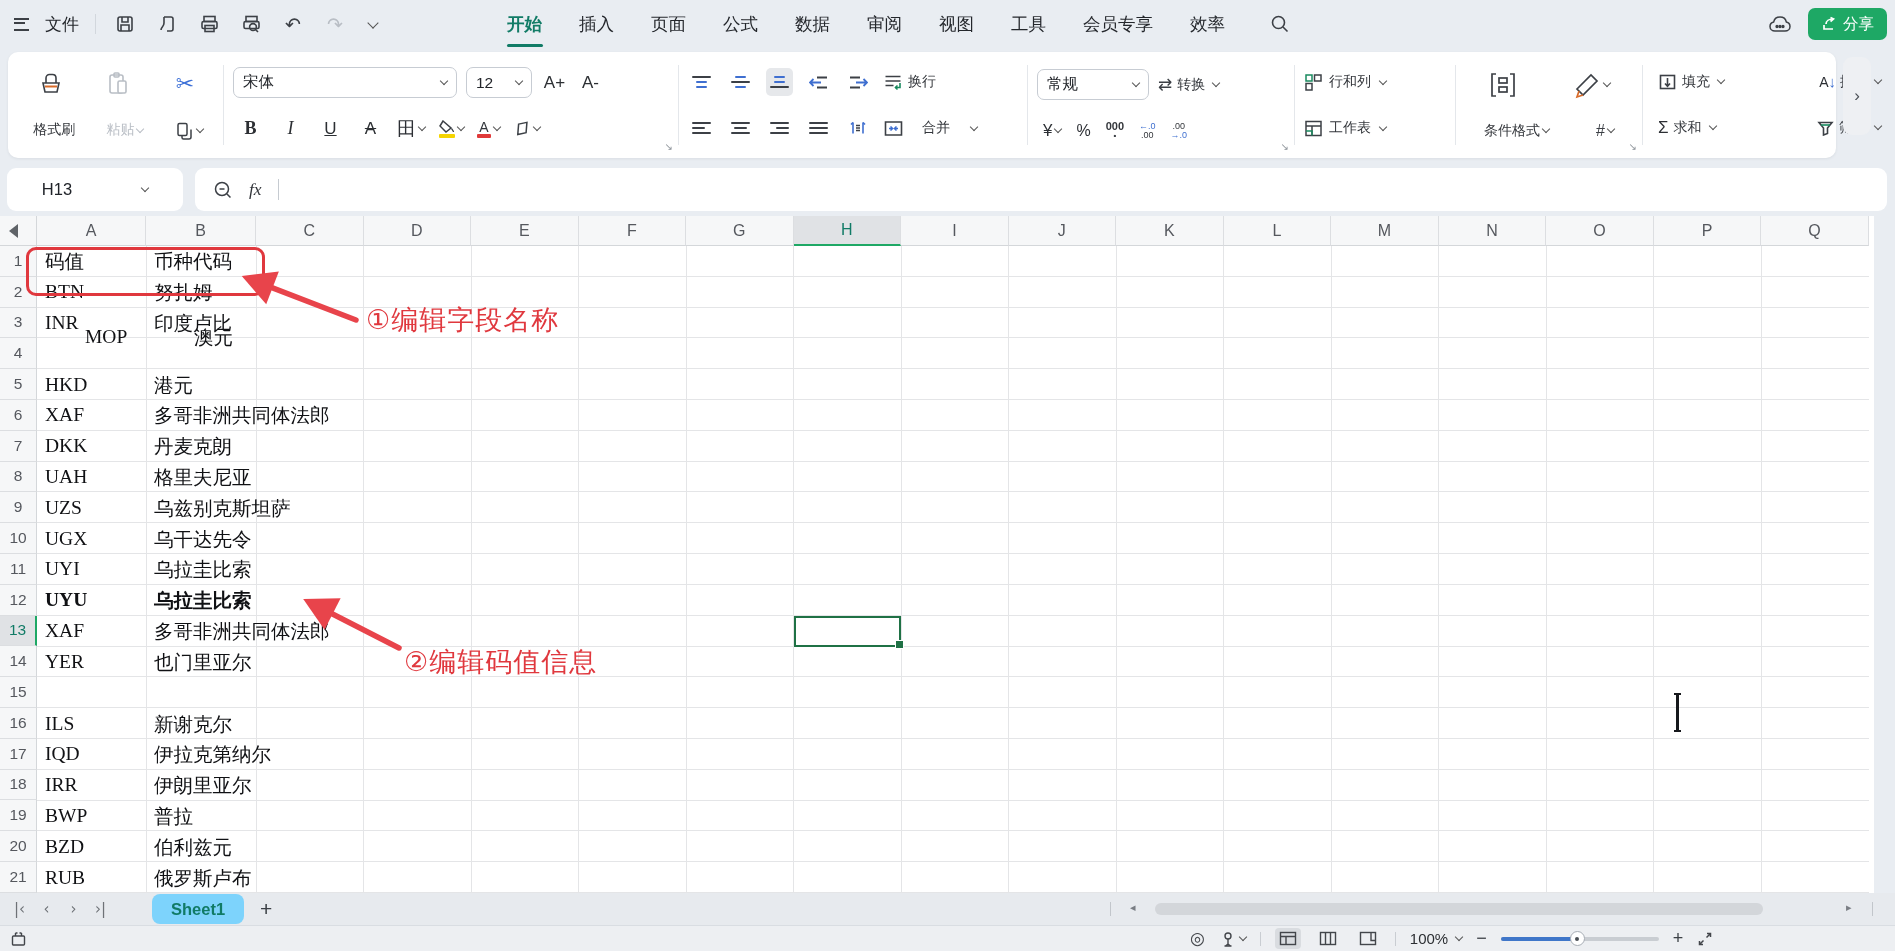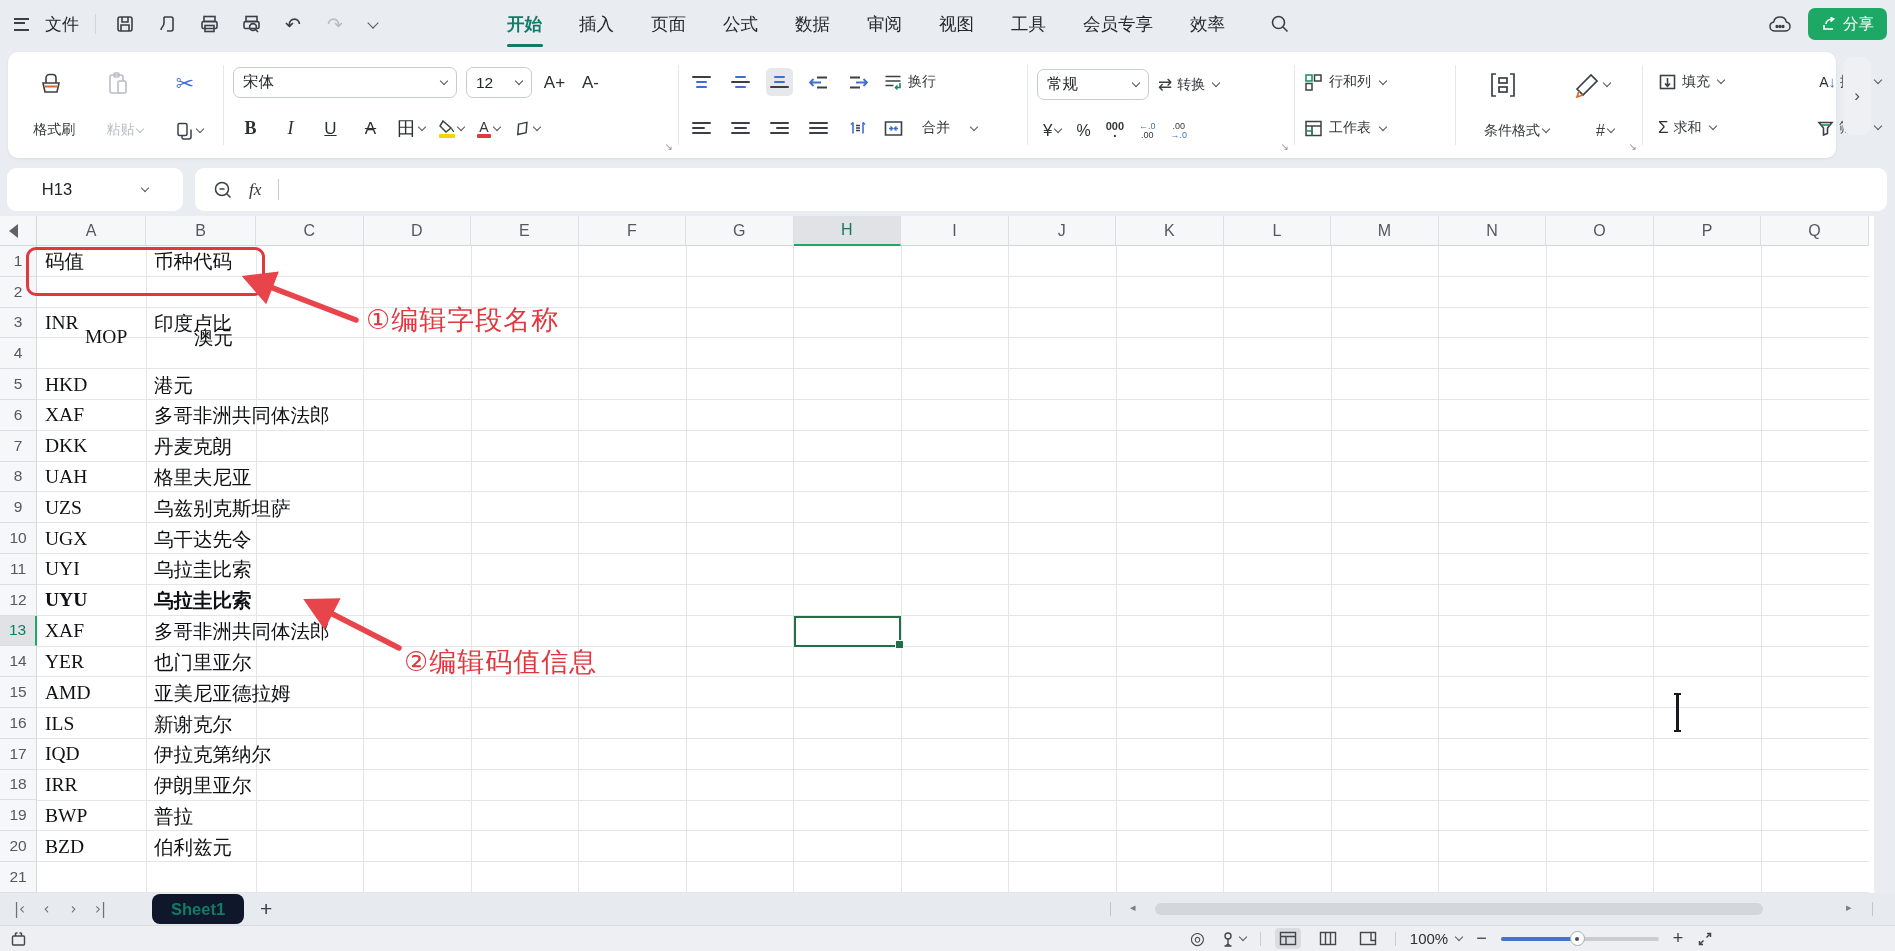--- a/index.html
+++ b/index.html
@@ -84,21 +84,21 @@
   
   .ann{position:absolute;left:0;top:0;width:1874px;height:677px;pointer-events:none}
   .rbox{position:absolute;left:26px;top:31px;width:239px;height:49px;border:3.5px solid #e0383e;border-radius:10px;box-sizing:border-box}
   .note{position:absolute;color:#e0383e;font-size:27px;letter-spacing:1px;white-space:nowrap}
   .ibeam{position:absolute;left:1676px;top:477px;width:2.5px;height:39px;background:#16181c}
   .ibeam:before,.ibeam:after{content:"";position:absolute;left:-2.5px;width:7.5px;height:2px;background:#16181c}
   .ibeam:before{top:0}.ibeam:after{bottom:0}
   
   .sheetbar{position:absolute;left:0;top:893px;width:100%;height:32px;background:#e7eaee;display:flex;align-items:center}
   .snav{color:#6e7277;font-size:15px;width:27px;text-align:center;font-family:"DejaVu Sans",sans-serif}
-  .stab{background:#0f172a;border-radius:8px;height:28px;padding:1px 19px;display:flex;align-items:center;
+  .stab{background:#7dd3fc;border-radius:8px;height:28px;padding:1px 19px;display:flex;align-items:center;
         color:#117b66;font-weight:bold;font-size:16.5px;margin-left:38px}
   .saddsheet{font-size:21px;color:#3c4046;margin-left:16px}
   .hbar{position:absolute;top:9px;width:1px;height:14px;background:#c2c6cb}
   .harrow{position:absolute;top:8px;font-size:11px;color:#7a7e84}
   .hthumb{position:absolute;left:1155px;top:10px;width:608px;height:12px;background:#d3d6da;border-radius:6px}
   
   .statusbar{position:absolute;left:0;top:925px;width:100%;height:26px;background:#edeff2;border-top:1px solid #d9dde2;box-sizing:border-box}
   .st-right{position:absolute;left:1190px;top:0;height:25px;display:flex;align-items:center;gap:14px}
   .stic{display:flex;align-items:center;justify-content:center;color:#43464b}
   .viewbtn{width:26px;height:21px;border-radius:4px;display:flex;align-items:center;justify-content:center}
@@ -585,20 +585,24 @@
       <div class="vline" style="left: 1186.27px;"></div>
       <div class="vline" style="left: 1293.8px;"></div>
       <div class="vline" style="left: 1401.33px;"></div>
       <div class="vline" style="left: 1508.86px;"></div>
       <div class="vline" style="left: 1616.39px;"></div>
       <div class="vline" style="left: 1723.92px;"></div>
       <div class="ctext" style="top: 0px;">
         <span class="ccode">码值</span>
         <span class="cname">币种代码</span>
       </div>
+      <div class="ctext" style="top: 30.81px;">
+        <span class="ccode">BTN</span>
+        <span class="cname">努扎姆</span>
+      </div>
       <div class="ctext" style="top: 61.62px;">
         <span class="ccode">INR</span>
         <span class="cname">印度卢比</span>
       </div>
       <div class="ctext" style="top: 76px; margin-left: 40px;">
         <span class="ccode">MOP</span>
         <span class="cname">澳元</span>
       </div>
       <div class="ctext" style="top: 123.24px;">
         <span class="ccode">HKD</span>
@@ -633,43 +637,43 @@
         <span class="cname">乌拉圭比索</span>
       </div>
       <div class="ctext" style="top: 369.72px;">
         <span class="ccode">XAF</span>
         <span class="cname">多哥非洲共同体法郎</span>
       </div>
       <div class="ctext" style="top: 400.53px;">
         <span class="ccode">YER</span>
         <span class="cname">也门里亚尔</span>
       </div>
-      <div class="ctext" style="top: 431.34px;">
-        <span class="ccode">AMD</span>
-        <span class="cname">亚美尼亚德拉姆</span>
-      </div>
       <div class="ctext" style="top: 462.15px;">
         <span class="ccode">ILS</span>
         <span class="cname">新谢克尔</span>
       </div>
       <div class="ctext" style="top: 523.77px;">
         <span class="ccode">IRR</span>
         <span class="cname">伊朗里亚尔</span>
       </div>
       <div class="ctext" style="top: 492.96px;">
         <span class="ccode">IQD</span>
         <span class="cname">伊拉克第纳尔</span>
       </div>
       <div class="ctext" style="top: 554.58px;">
         <span class="ccode">BWP</span>
         <span class="cname">普拉</span>
       </div>
       <div class="ctext" style="top: 585.39px;">
         <span class="ccode">BZD</span>
         <span class="cname">伯利兹元</span>
+      </div>
+      <div class="ctext" style="top: 616.2px;">
+        <span class="ccode">RUB</span>
+        <span class="cname">俄罗斯卢布</span>
       </div>
       <div class="selcell" style="left: 756.65px; top: 369.72px; width: 107.53px; height: 30.81px;"></div>
     </div>
 
   <div class="ann">
     <div class="rbox"></div>
     <svg width="1874" height="677" style="position:absolute;left:0;top:0">
       <defs>
         <marker id="arrowhead" markerWidth="7" markerHeight="7" refX="4.5" refY="3.5" orient="auto">
           <path d="M0.5,0.3 L6.5,3.5 L0.5,6.7 z" fill="#e8444b"></path>

